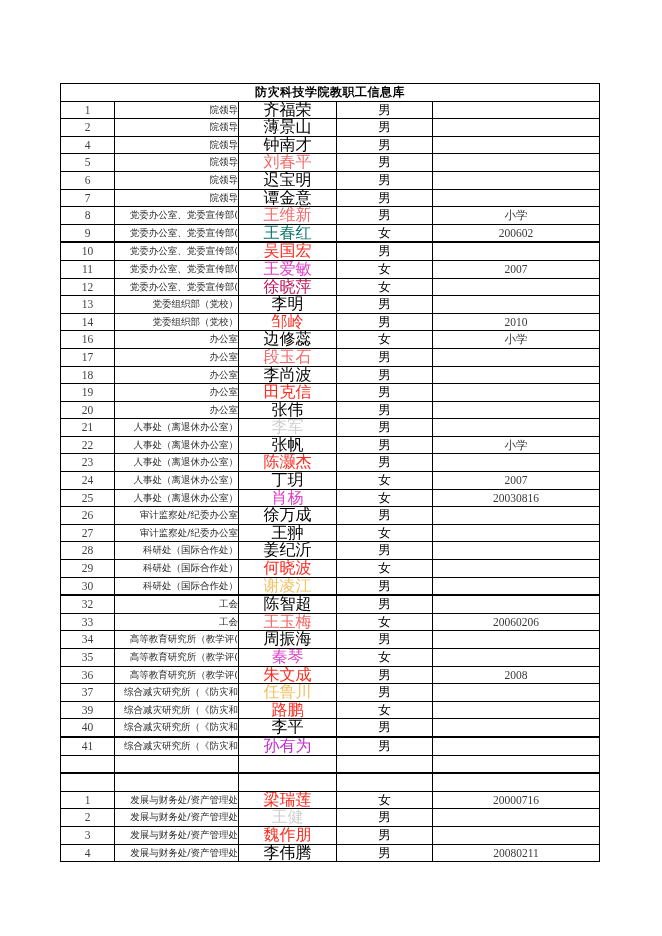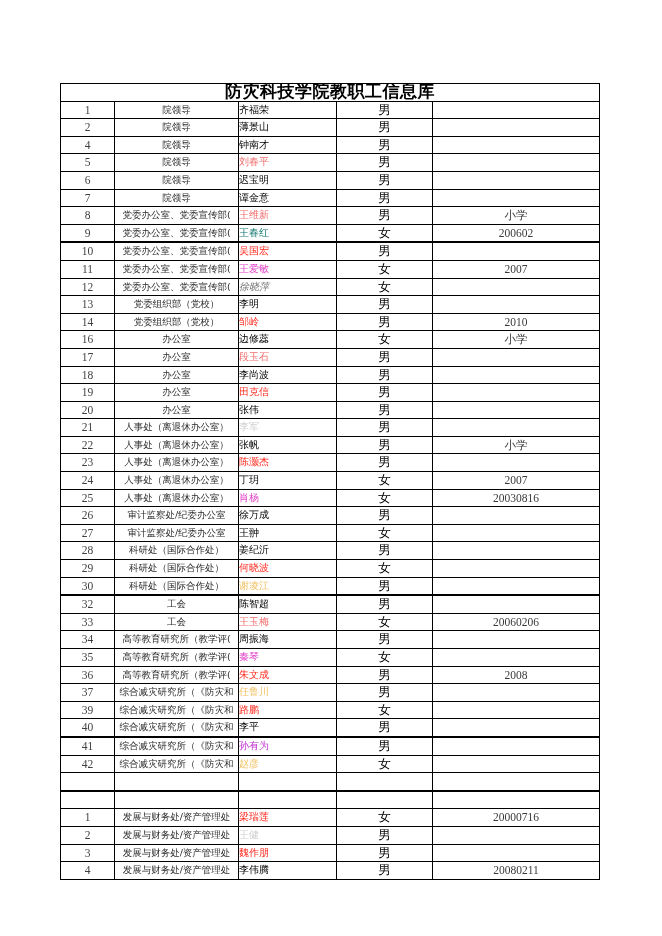--- a/index.html
+++ b/index.html
@@ -38,50 +38,50 @@
   
   col.c-seq  { width: 54px; }
   col.c-dept { width: 124px; }
   col.c-name { width: 98px; }
   col.c-sex  { width: 96px; }
   col.c-bd   { width: 167px; }
 
   td.title {
     text-align: center;
     font-weight: bold;
-    font-size: 17px;
+    font-size: 12px;
     height: 16px;
     line-height: 16px;
     letter-spacing: 0.5px;
   }
   td.hdr {
     text-align: center;
     font-weight: bold;
     font-size: 12.5px;
     height: 18px;
     line-height: 18px;
   }
   td.seq  { text-align: center; font-size: 11.5px; color: #3f3f3f; }
-  td.dept { text-align: center;   font-size: 9.5px;  padding-left: 2px; color: #2b2b2b;
+  td.dept { text-align: right;   font-size: 9.5px;  padding-left: 2px; color: #2b2b2b;
             font-family: "DejaVu Sans", "Liberation Sans", sans-serif; }
-  td.name { font-size: 10px; }
+  td.name { text-align: center; font-size: 16px; }
   td.sex  { text-align: center; font-size: 12.5px; }
   td.bd   { text-align: center; font-size: 11.5px; color: #3a3a3a; margin-left: 12px; }
 
   
   tr.thick-bottom > td { border-bottom: 2px solid #000000; }
   tr.thick-top > td    { border-top: 2px solid #000000; }
 
   
   .k-black   { color: #000000; }
   .k-red     { color: #f26b6b; }
   .k-red2    { color: #ff2a1f; }
   .k-violet  { color: #0f766e; }
   .k-magenta { color: #e040c8; }
-  .k-blue    { color: #737373; font-style: italic; }
+  .k-blue    { color: #be185d; }
   .k-gold    { color: #f0c060; }
   .k-purple  { color: #c030d0; }
   .k-gray    { color: #cfcfcf; }
 </style>
 </head>
 <body>
 
 <div id="sheet">
   <table class="grid">
     <colgroup>
@@ -348,27 +348,20 @@
           <td class="bd"></td>
         </tr>
         <tr>
           <td class="seq">41</td>
           <td class="dept">综合减灾研究所（《防灾和</td>
           <td class="name k-purple">孙有为</td>
           <td class="sex">男</td>
           <td class="bd"></td>
         </tr>
         <tr>
-          <td class="seq">42</td>
-          <td class="dept">综合减灾研究所（《防灾和</td>
-          <td class="name k-gold">赵彦</td>
-          <td class="sex">女</td>
-          <td class="bd"></td>
-        </tr>
-        <tr>
           <td class="seq"></td>
           <td class="dept"></td>
           <td class="name k-black"></td>
           <td class="sex"></td>
           <td class="bd"></td>
         </tr>
         <tr class="thick-top">
           <td class="seq"></td>
           <td class="dept"></td>
           <td class="name k-black"></td>

